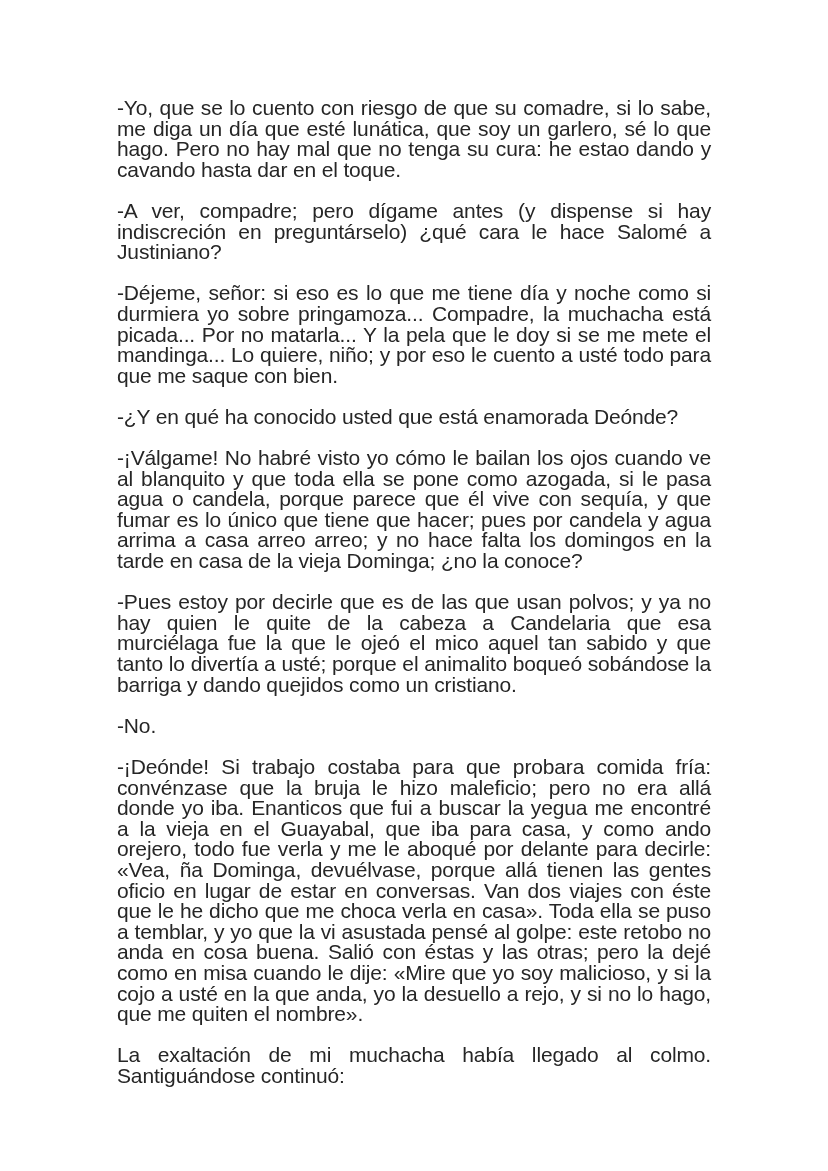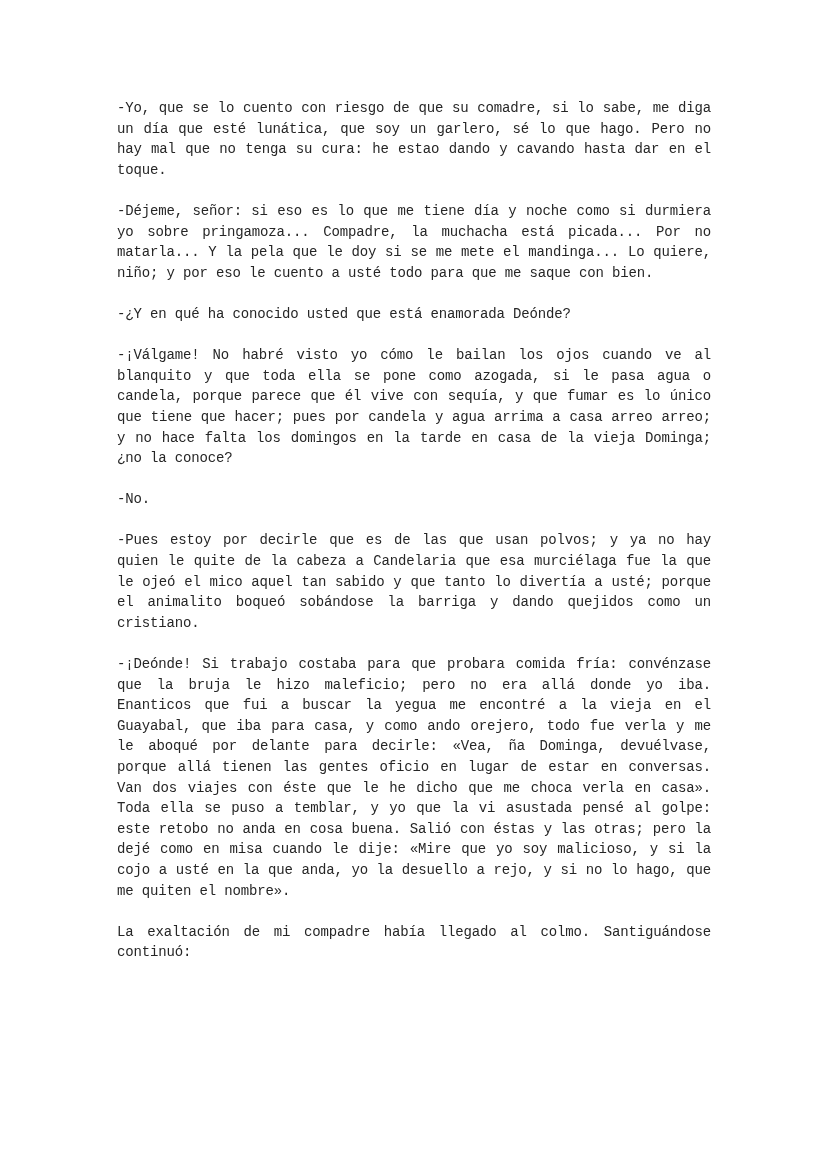--- a/index.html
+++ b/index.html
@@ -2,37 +2,38 @@
 <html><head>
 <meta charset="utf-8">
 <style>
   html, body { margin: 0; padding: 0; background: #ffffff; }
   body { width: 828px; height: 1171px; position: relative; overflow: hidden; }
   .page {
     position: absolute;
     left: 117px;
     top: 98px;
     width: 594px;
-    font-family: Liberation Mono, monospace;
-    font-size: 14px;
+    font-family: Liberation Sans, sans-serif;
+    font-size: 21px;
     line-height: 20.6px;
     color: #262626;
     letter-spacing: -0.15px;
   }
   .para {
     margin: 0 0 20.6px 0;
     text-align: justify;
     text-justify: inter-word;
   }
 </style>
 </head>
 <body>
 
 <div class="page">
   <p class="para">-Yo, que se lo cuento con riesgo de que su comadre, si lo sabe, me diga un día que esté lunática, que soy un garlero, sé lo que hago. Pero no hay mal que no tenga su cura: he estao dando y cavando hasta dar en el toque.</p>
+  <p class="para">-A ver, compadre; pero dígame antes (y dispense si hay indiscreción en preguntárselo) ¿qué cara le hace Salomé a Justiniano?</p>
   <p class="para">-Déjeme, señor: si eso es lo que me tiene día y noche como si durmiera yo sobre pringamoza... Compadre, la muchacha está picada... Por no matarla... Y la pela que le doy si se me mete el mandinga... Lo quiere, niño; y por eso le cuento a usté todo para que me saque con bien.</p>
   <p class="para">-¿Y en qué ha conocido usted que está enamorada Deónde?</p>
   <p class="para">-¡Válgame! No habré visto yo cómo le bailan los ojos cuando ve al blanquito y que toda ella se pone como azogada, si le pasa agua o candela, porque parece que él vive con sequía, y que fumar es lo único que tiene que hacer; pues por candela y agua arrima a casa arreo arreo; y no hace falta los domingos en la tarde en casa de la vieja Dominga; ¿no la conoce?</p>
+  <p class="para">-Pues estoy por decirle que es de las que usan polvos; y ya no hay quien le quite de la cabeza a Candelaria que esa murciélaga fue la que le ojeó el mico aquel tan sabido y que tanto lo divertía a usté; porque el animalito boqueó sobándose la barriga y dando quejidos como un cristiano.</p>
   <p class="para">-No.</p>
-  <p class="para">-Pues estoy por decirle que es de las que usan polvos; y ya no hay quien le quite de la cabeza a Candelaria que esa murciélaga fue la que le ojeó el mico aquel tan sabido y que tanto lo divertía a usté; porque el animalito boqueó sobándose la barriga y dando quejidos como un cristiano.</p>
   <p class="para">-¡Deónde! Si trabajo costaba para que probara comida fría: convénzase que la bruja le hizo maleficio; pero no era allá donde yo iba. Enanticos que fui a buscar la yegua me encontré a la vieja en el Guayabal, que iba para casa, y como ando orejero, todo fue verla y me le aboqué por delante para decirle: «Vea, ña Dominga, devuélvase, porque allá tienen las gentes oficio en lugar de estar en conversas. Van dos viajes con éste que le he dicho que me choca verla en casa». Toda ella se puso a temblar, y yo que la vi asustada pensé al golpe: este retobo no anda en cosa buena. Salió con éstas y las otras; pero la dejé como en misa cuando le dije: «Mire que yo soy malicioso, y si la cojo a usté en la que anda, yo la desuello a rejo, y si no lo hago, que me quiten el nombre».</p>
-  <p class="para">La exaltación de mi compadre había llegado al colmo. Santiguándose continuó:</p>
+  <p class="para">La exaltación de mi muchacha había llegado al colmo. Santiguándose continuó:</p>
 </div>
 
 </body></html>

